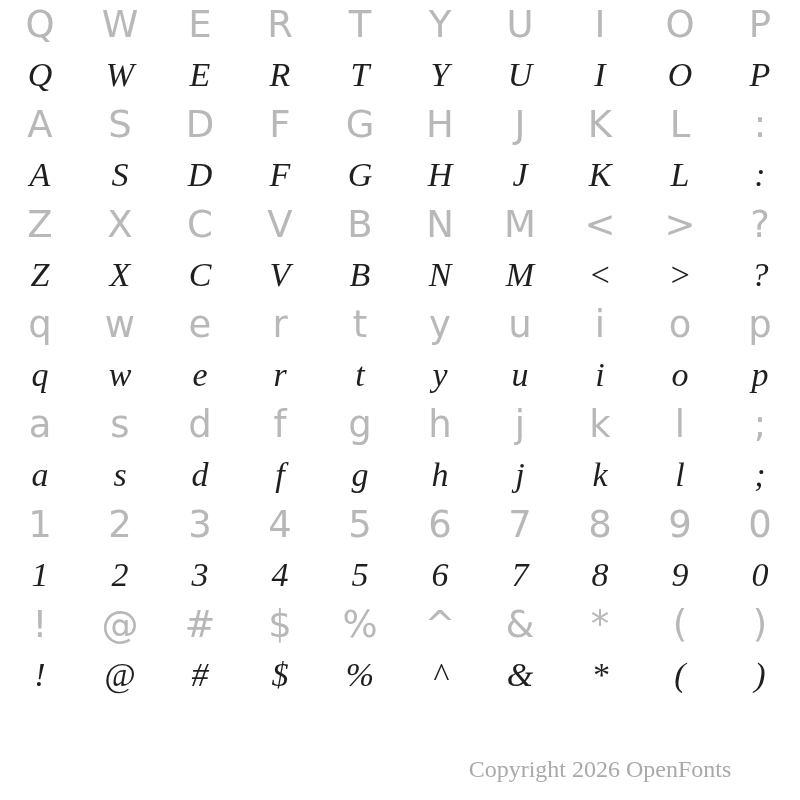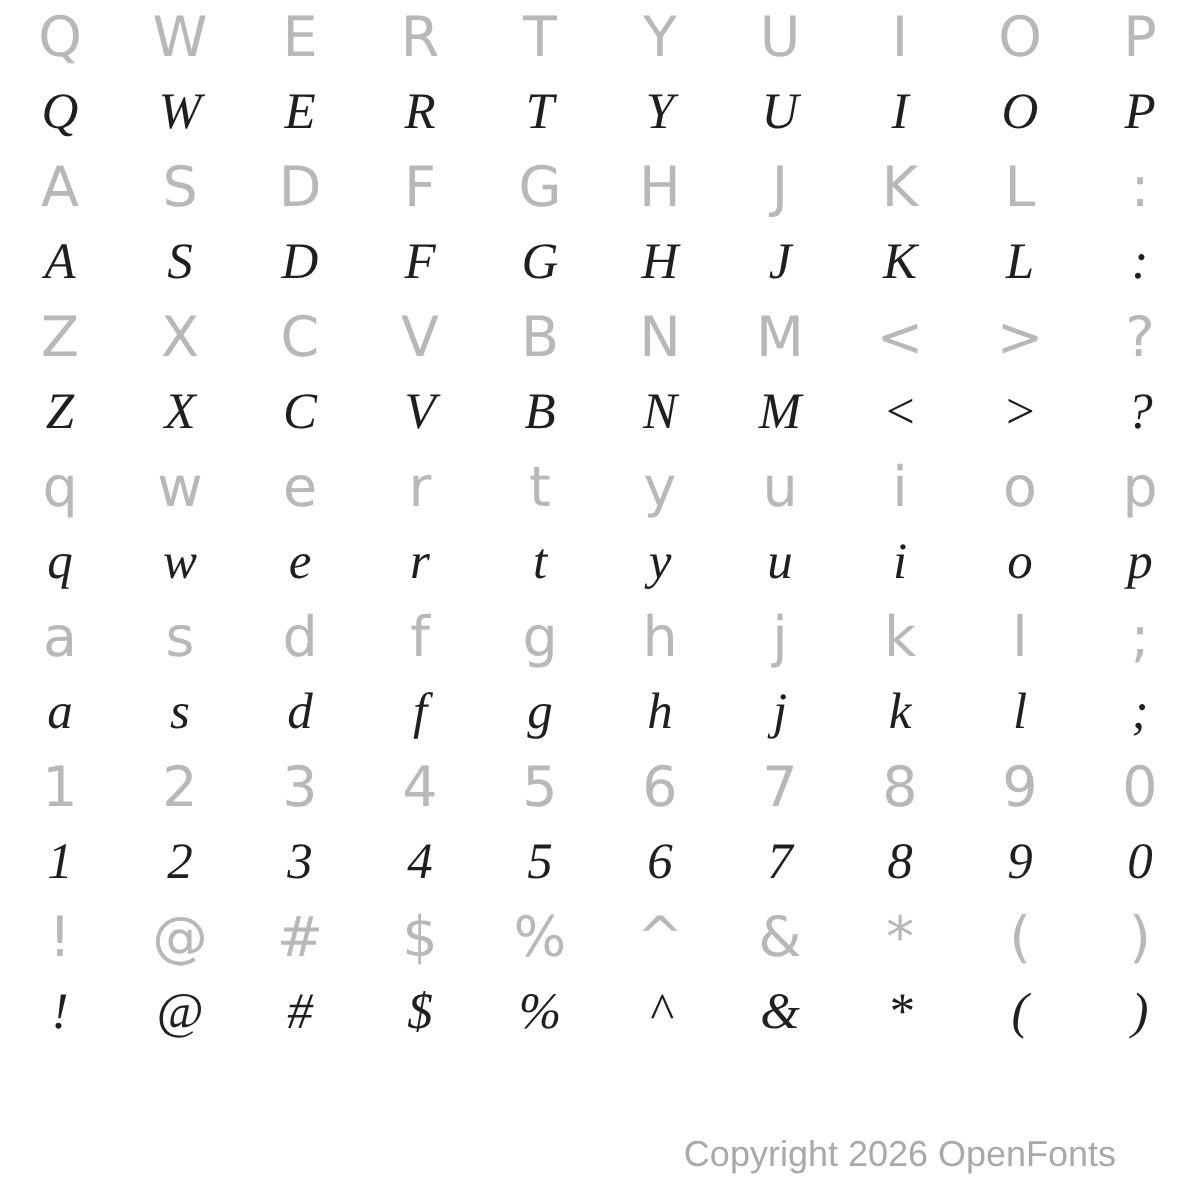--- a/index.html
+++ b/index.html
@@ -36,21 +36,21 @@
     font-weight:normal;
     font-size:34px;
     color:var(--specimen-color);
   }
   .footer{
     position:absolute;
     top:756px;
     left:400px;
     width:400px;
     text-align:center;
-    font-family:Liberation Sans, sans-serif;
+    font-family:Liberation Serif, serif;
     font-size:24px;
     color:var(--footer-color);
     white-space:nowrap;
   }
 </style>
 </head>
 <body>
 
 <div class="sheet">
   <div class="grid" id="glyph-grid">

